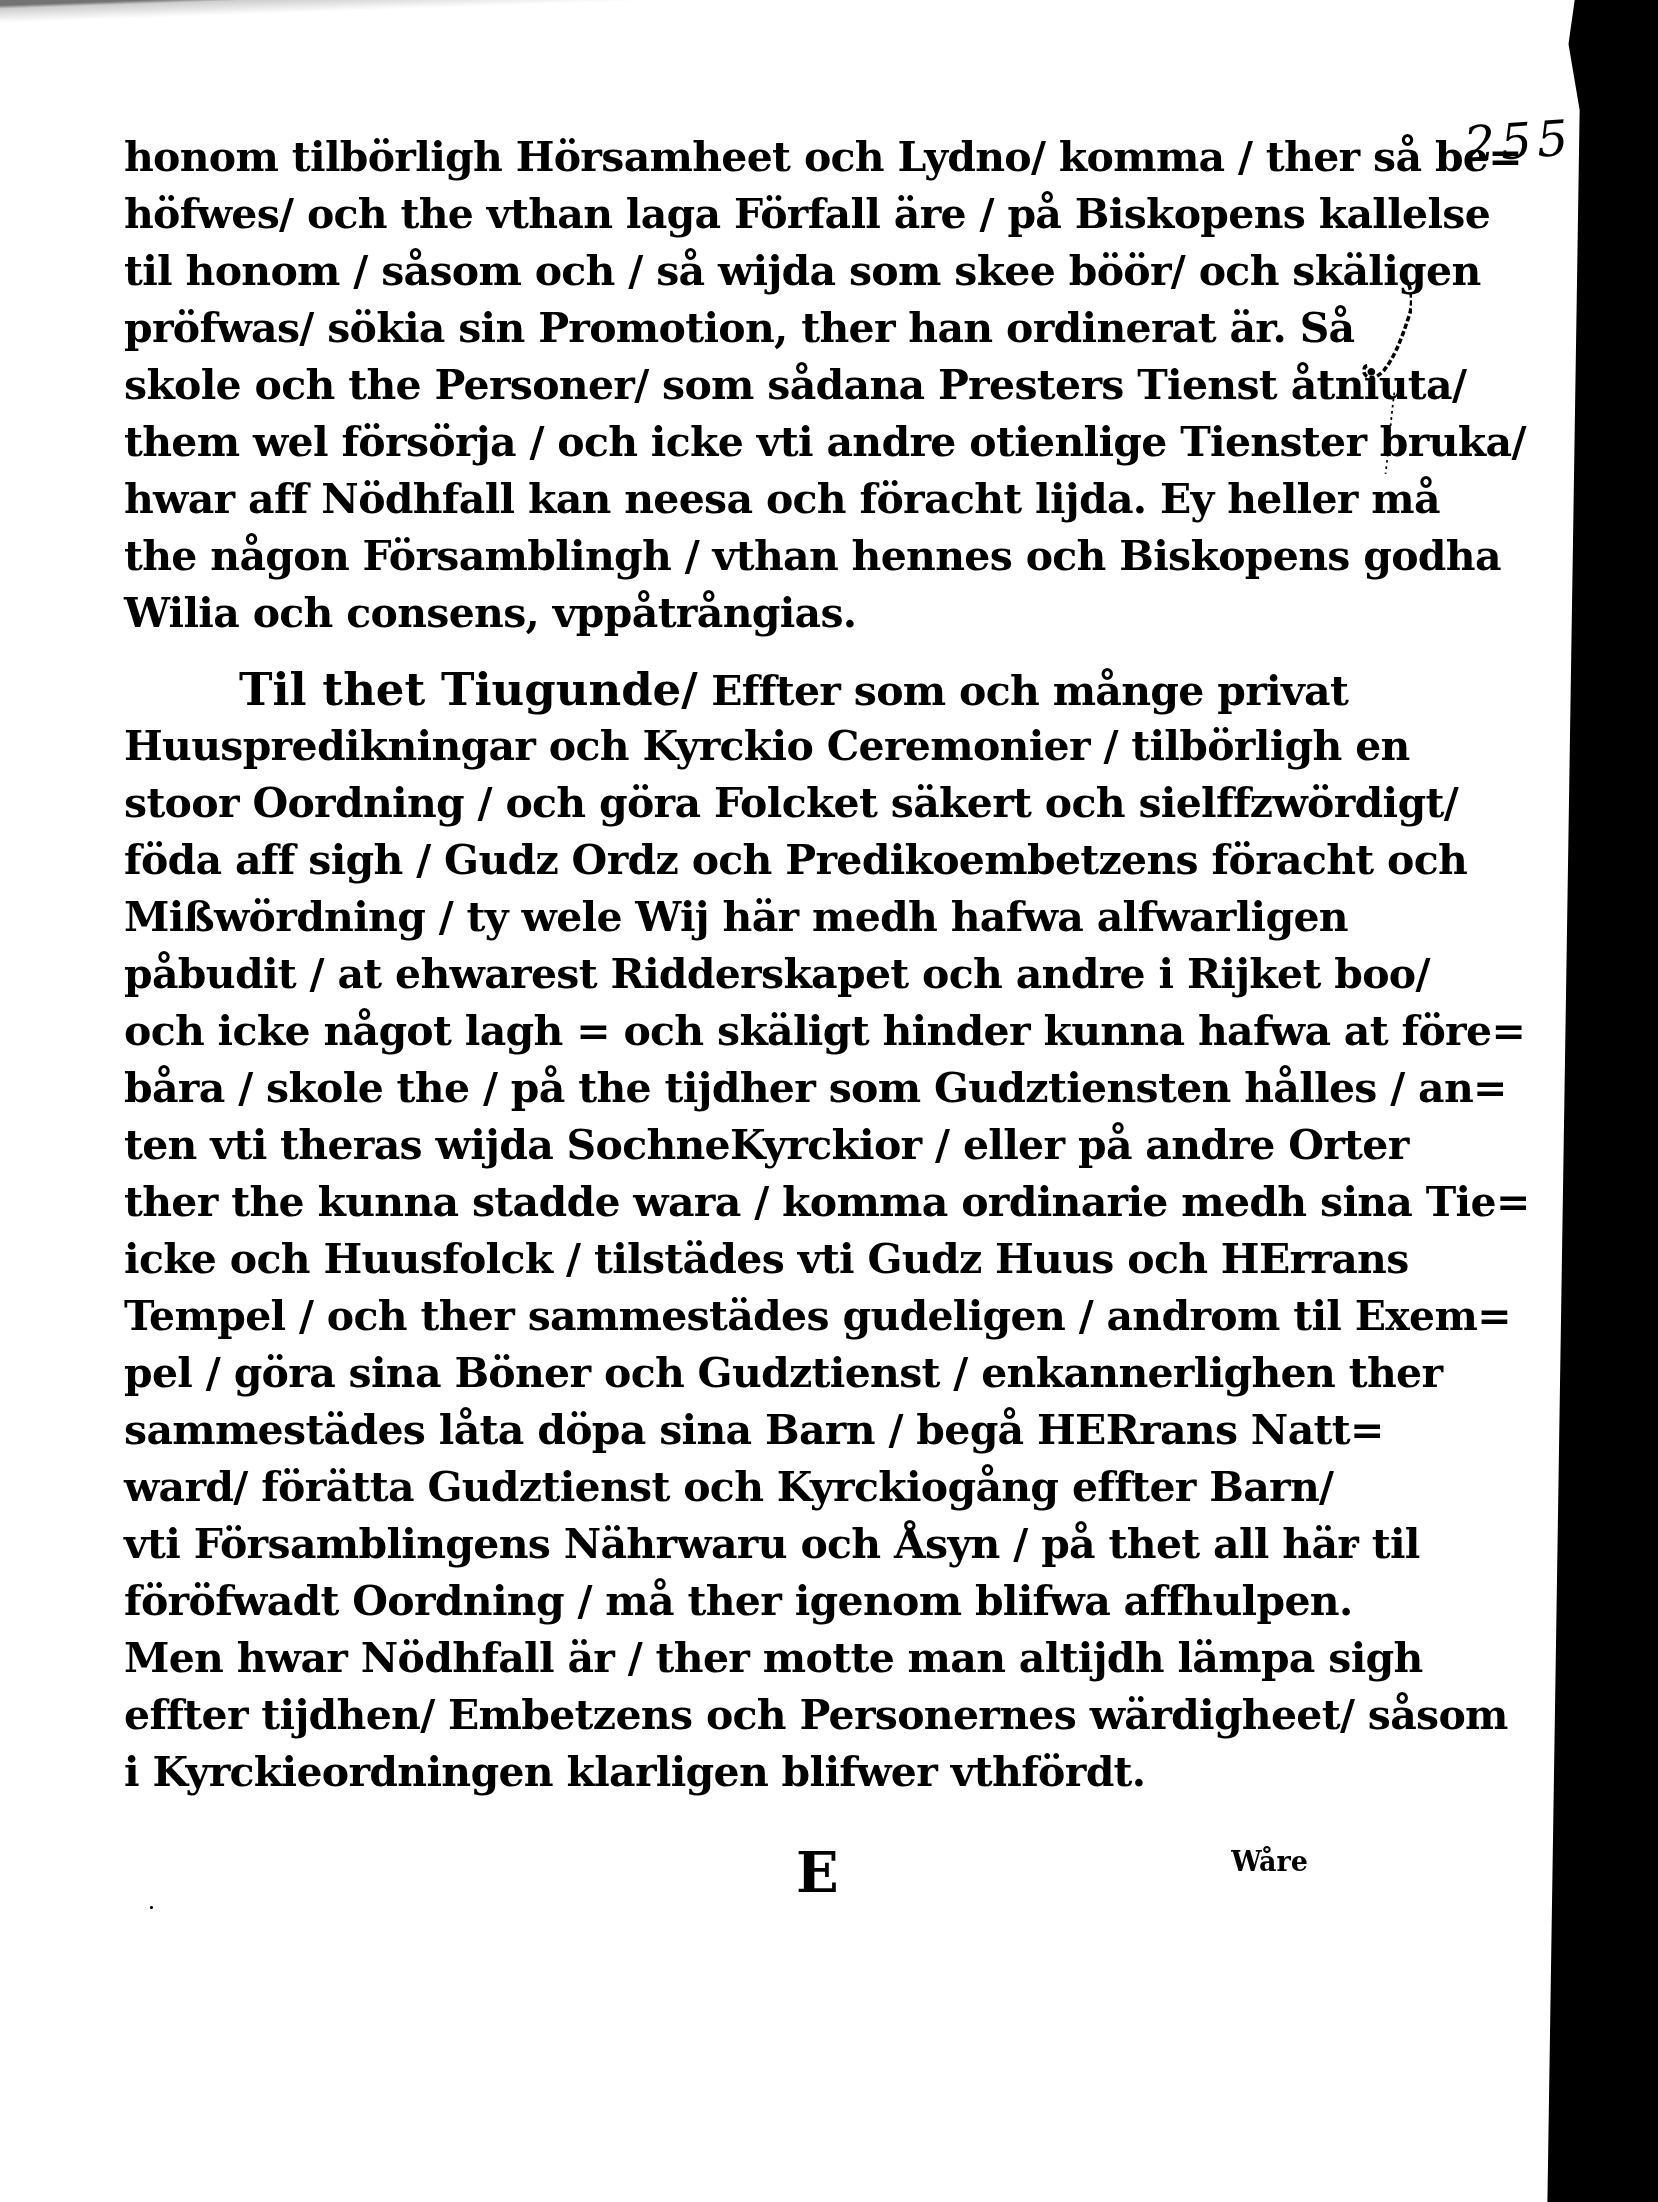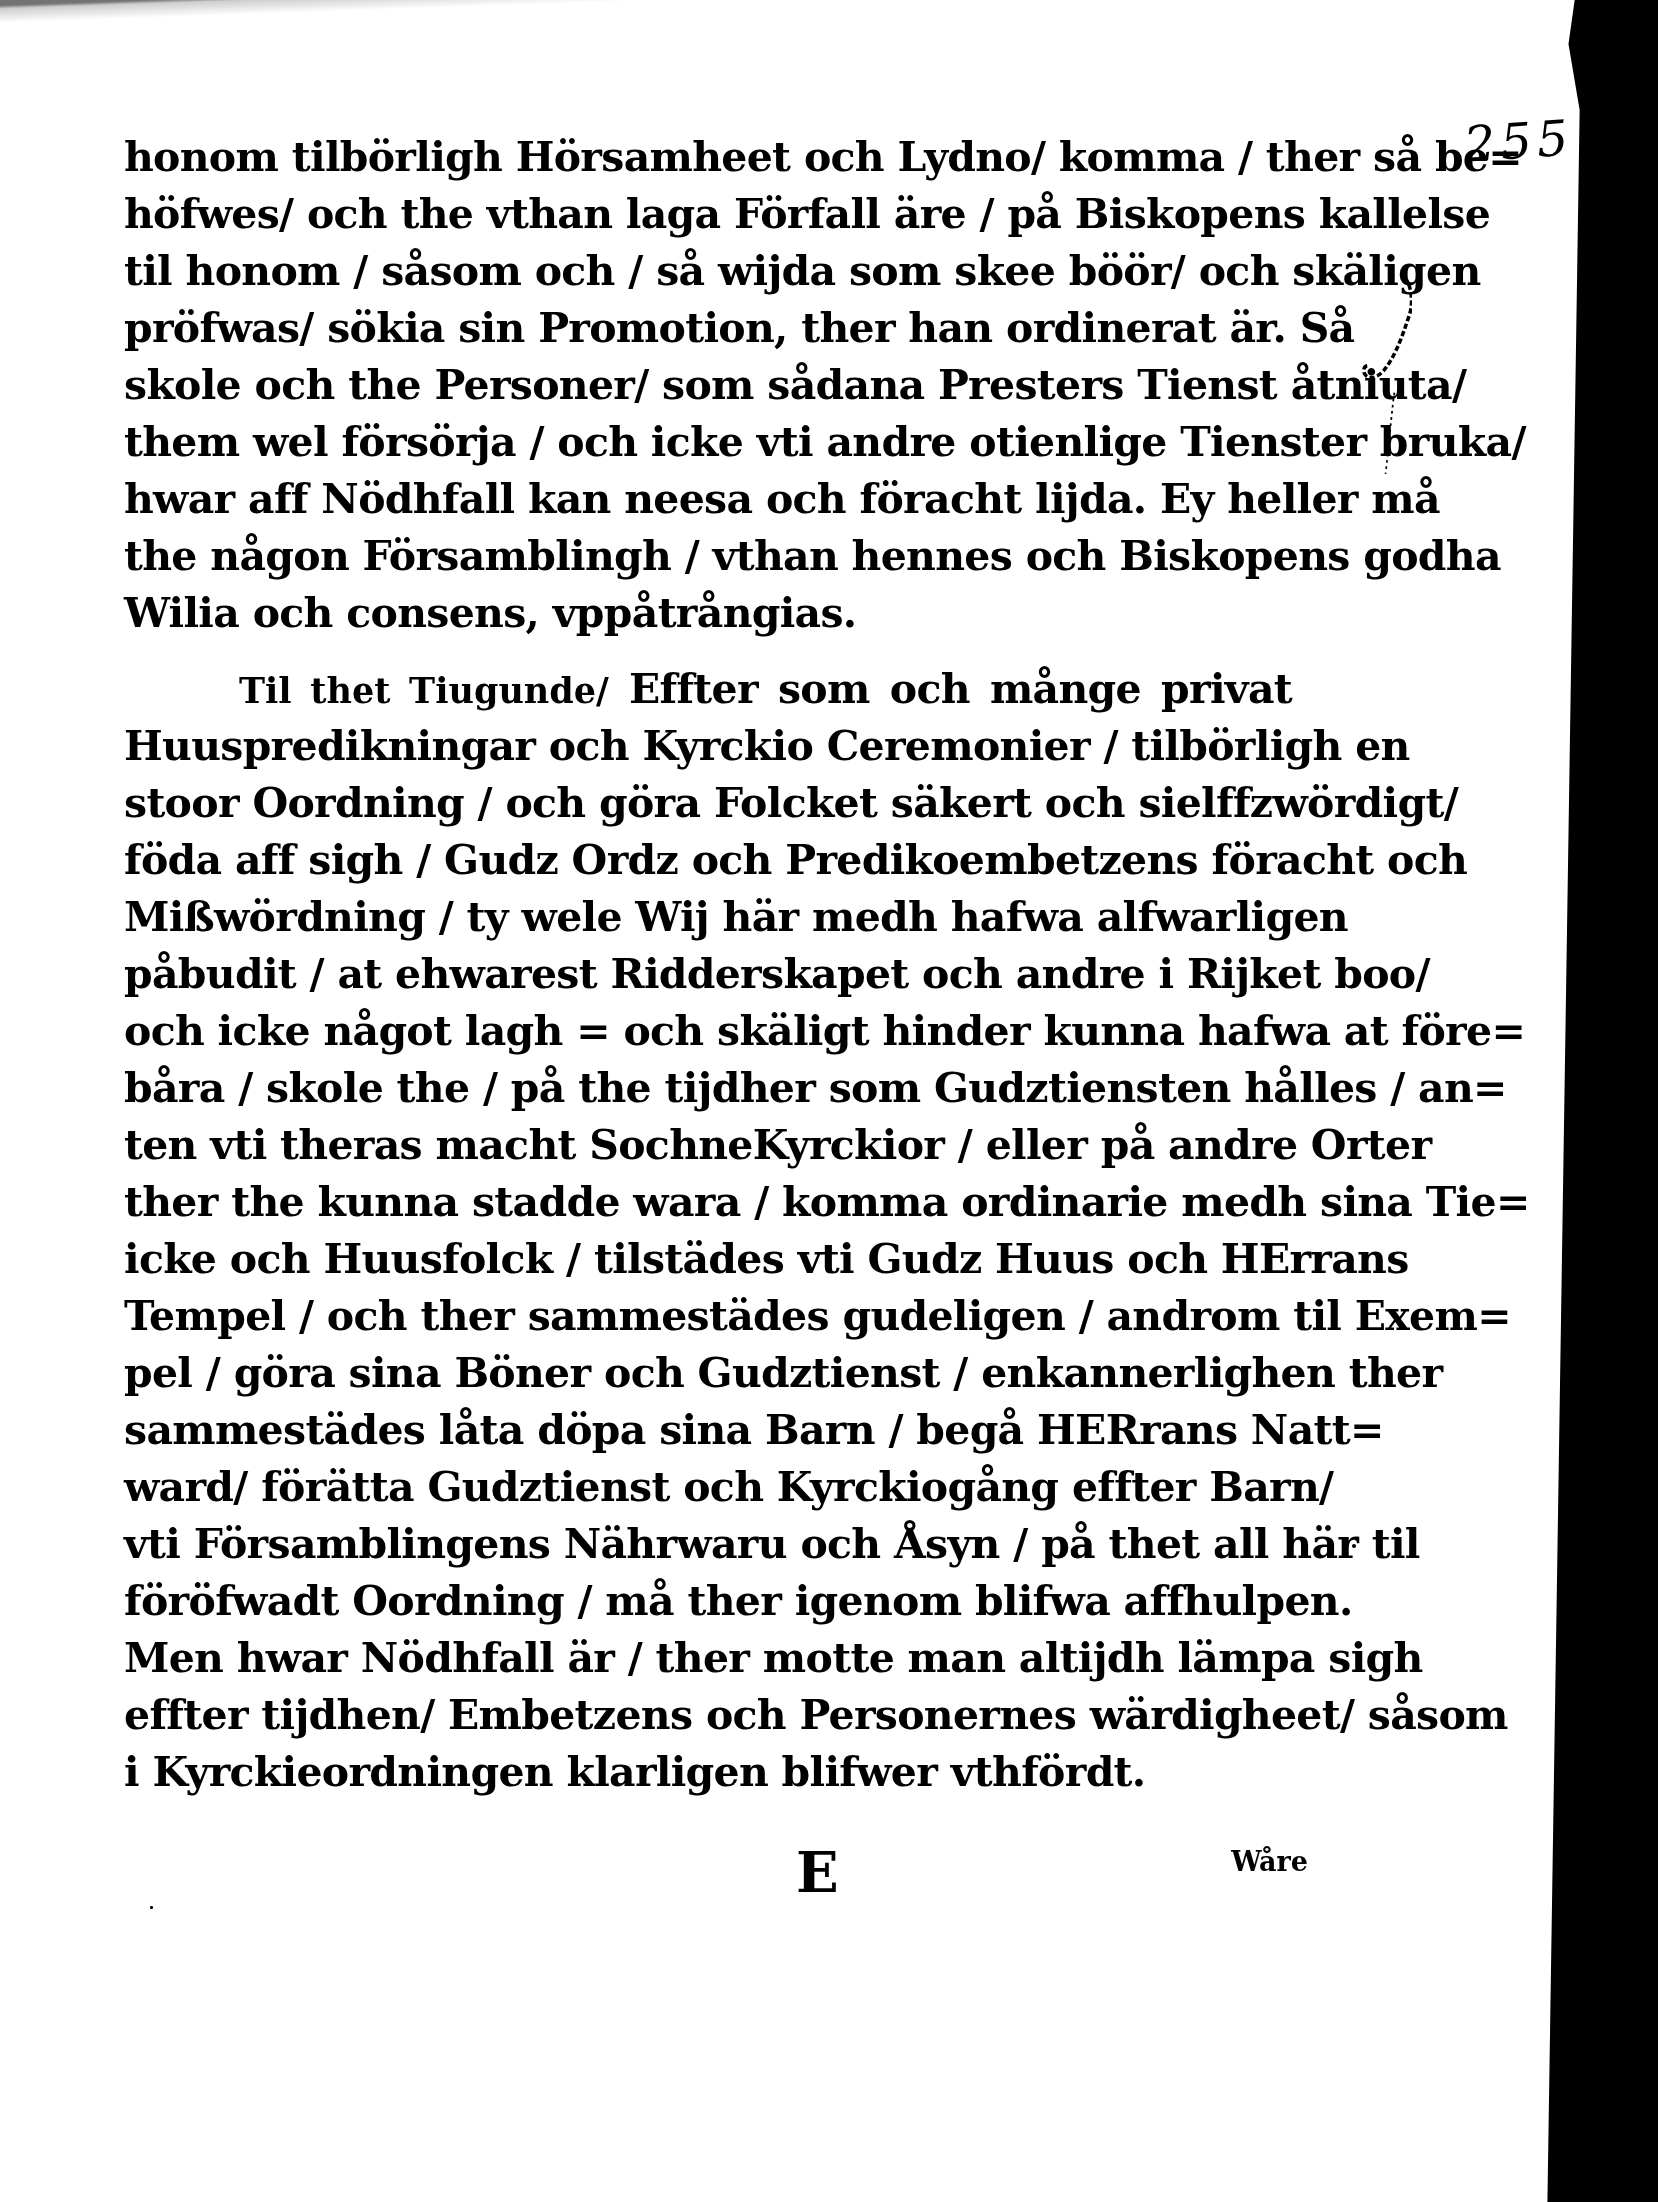--- a/index.html
+++ b/index.html
@@ -81,21 +81,21 @@
     .line.last {
       text-align-last: left;
     }
     .paragraph {
       margin: 16px;
     }
     .paragraph + .paragraph {
       margin-top: 19.4px;
     }
     .heading-run {
-      font-size: 35px;
+      font-size: 45px;
       letter-spacing: 0px;
     }
     .indent {
       padding-left: 115px;
     }
     .catchwords {
       position: absolute;
       left: 108px;
       top: 1839px;
       width: 1200px;
@@ -155,21 +155,21 @@
       <span class="heading-run">Til thet Tiugunde/</span>
       <span>Effter som och månge privat</span>
     </span>
     <span class="line">Huuspredikningar och Kyrckio Ceremonier / tilbörligh en</span>
     <span class="line">stoor Oordning / och göra Folcket säkert och sielffzwördigt/</span>
     <span class="line">föda aff sigh / Gudz Ordz och Predikoembetzens föracht och</span>
     <span class="line">Mißwördning / ty wele Wij här medh hafwa alfwarligen</span>
     <span class="line">påbudit / at ehwarest Ridderskapet och andre i Rijket boo/</span>
     <span class="line">och icke något lagh = och skäligt hinder kunna hafwa at före=</span>
     <span class="line">båra / skole the / på the tijdher som Gudztiensten hålles / an=</span>
-    <span class="line">ten vti theras macht SochneKyrckior / eller på andre Orter</span>
+    <span class="line">ten vti theras wijda SochneKyrckior / eller på andre Orter</span>
     <span class="line">ther the kunna stadde wara / komma ordinarie medh sina Tie=</span>
     <span class="line">icke och Huusfolck / tilstädes vti Gudz Huus och HErrans</span>
     <span class="line">Tempel / och ther sammestädes gudeligen / androm til Exem=</span>
     <span class="line">pel / göra sina Böner och Gudztienst / enkannerlighen ther</span>
     <span class="line">sammestädes låta döpa sina Barn / begå HERrans Natt=</span>
     <span class="line">ward/ förätta Gudztienst och Kyrckiogång effter Barn/</span>
     <span class="line">vti Församblingens Nährwaru och Åsyn / på thet all här til</span>
     <span class="line">föröfwadt Oordning / må ther igenom blifwa affhulpen.</span>
     <span class="line">Men hwar Nödhfall är / ther motte man altijdh lämpa sigh</span>
     <span class="line">effter tijdhen/ Embetzens och Personernes wärdigheet/ såsom</span>

